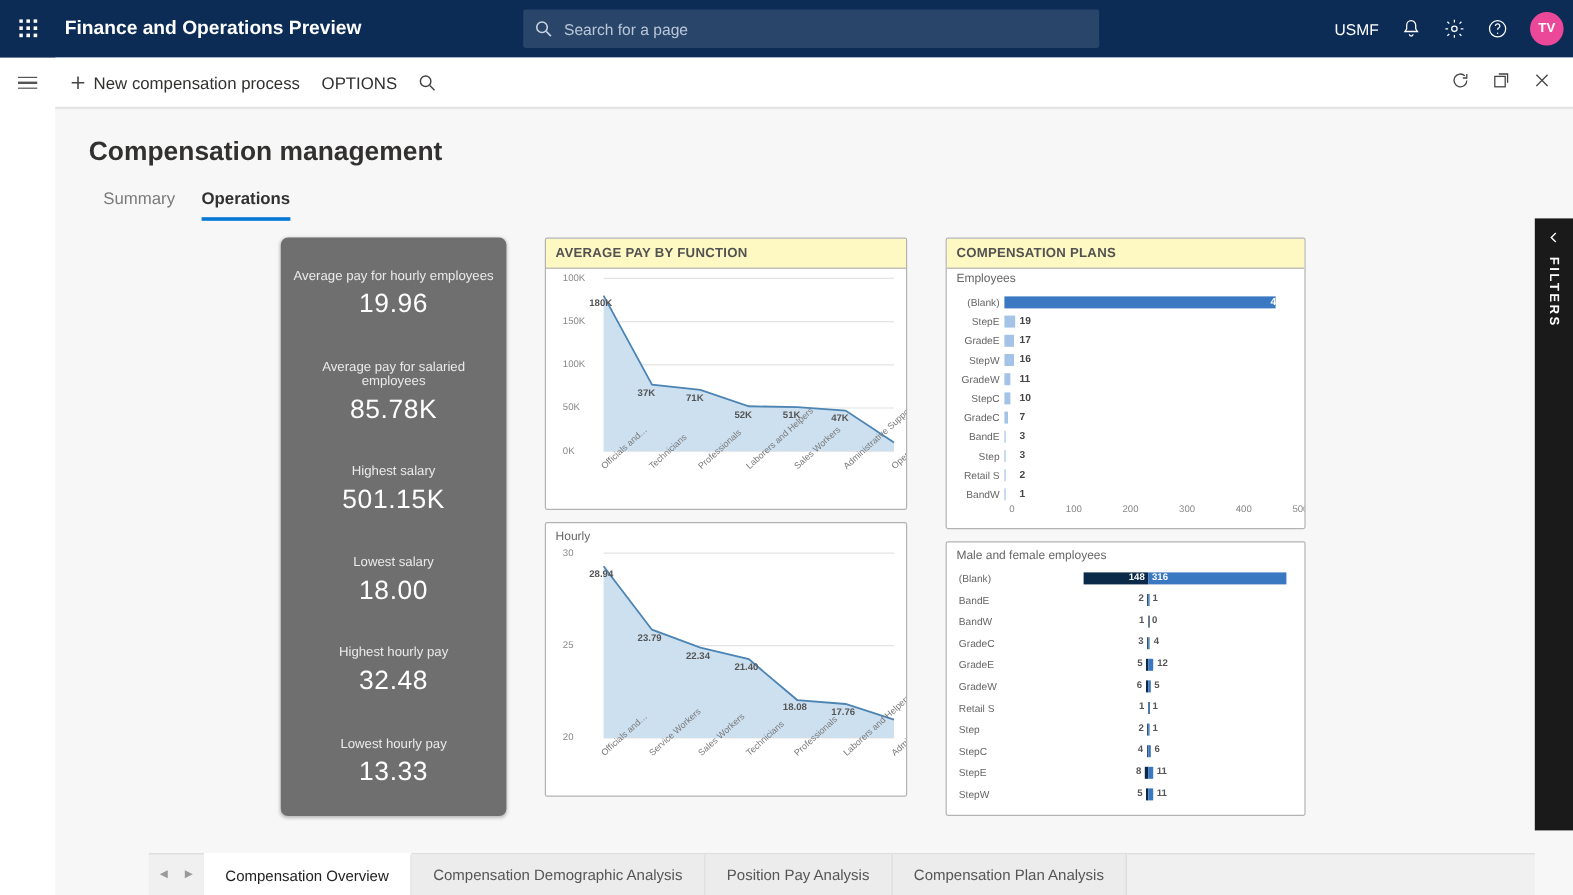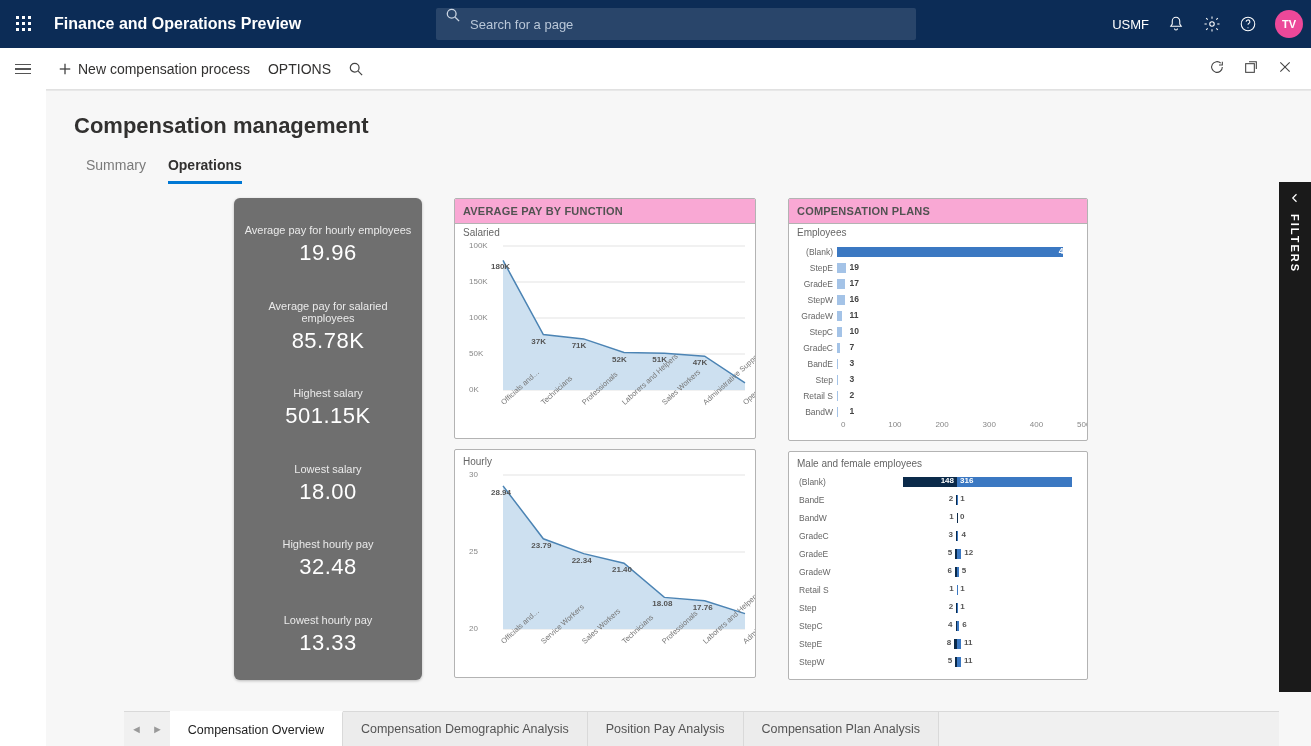--- a/index.html
+++ b/index.html
@@ -20,21 +20,21 @@
     --bar-dark-navy: #0b2a4a;
   }
   * { box-sizing:border-box; }
   body { margin:0; font-family:"Segoe UI",Arial,sans-serif; font-size:13px; color:var(--text); background:#fff; overflow:hidden; width:1311px; height:746px; position:relative;}
   
   .topbar { height:48px; background:var(--dark-blue); color:#fff; display:flex; align-items:center; position:relative;}
   .waffle { width:48px; height:48px; display:flex; align-items:center; justify-content:center; cursor:pointer;}
   .waffle svg { fill:#fff; }
   .app-title { font-size:16px; font-weight:600; margin-left:6px; white-space:nowrap;}
   .search-wrap { position:absolute; left:436px; width:480px;}
-  .search { display:flex; background:rgba(255,255,255,0.12); height:32px; border-radius:2px; padding:0 10px; color:#ccd6e3;}
+  .search { display:flex; align-items:center; background:rgba(255,255,255,0.12); height:32px; border-radius:2px; padding:0 10px; color:#ccd6e3;}
   .search svg { width:14px; height:14px; fill:#ccd6e3; margin-right:8px;}
   .search input { flex:1; background:transparent; border:none; outline:none; color:#fff; font-size:13px;}
   .search input::placeholder { color:#b9c7d8;}
   .top-right { position:absolute; right:8px; display:flex; align-items:center; gap:18px;}
   .company { font-size:13px; color:#fff;}
   .top-icon { width:18px; height:18px; cursor:pointer; display:flex; align-items:center; justify-content:center;}
   .top-icon svg { stroke:#fff; fill:none; width:18px; height:18px;}
   .avatar { width:28px; height:28px; border-radius:50%; background:#ec4899; color:#fff; font-size:11px; font-weight:600; display:flex; align-items:center; justify-content:center;}
   
   .left-rail { position:absolute; top:48px; left:0; width:46px; height:42px; display:flex; align-items:center; justify-content:center; border-right:0;}
@@ -58,21 +58,21 @@
   .dash { display:flex; gap:32px; padding:0 10px 0 160px;}
   
   .kpi-card { width:188px; min-width:188px; background:var(--card-gray); border-radius:6px; padding:18px 10px; color:#fff; display:flex; flex-direction:column; justify-content:space-between; box-shadow:0 1px 3px rgba(0,0,0,0.25);}
   .kpi { text-align:center; margin:8px 0 18px 0;}
   .kpi:last-child { margin-bottom:6px;}
   .kpi-label { font-size:11px; color:#eaeaea;}
   .kpi-value { font-size:22px; font-weight:300; letter-spacing:0.5px; margin-top:4px;}
   
   .panel-col { display:flex; flex-direction:column; gap:10px;}
   .panel { background:#fff; border:1px solid var(--panel-border); width:302px; border-radius:2px; overflow:hidden;}
-  .panel-header { background:#f9a8d4; color:#525252; font-size:11px; font-weight:700; padding:6px 8px; letter-spacing:0.2px; border-bottom:1px solid var(--panel-border);}
+  .panel-header { background:#fef9c3; color:#525252; font-size:11px; font-weight:700; padding:6px 8px; letter-spacing:0.2px; border-bottom:1px solid var(--panel-border);}
   .panel-sub { font-size:10px; color:#666; padding:3px 8px 0 8px;}
   .chart { position:relative; height:200px; padding:4px 8px 6px 8px;}
   .chart svg { position:absolute; inset:0; width:100%; height:100%;}
   .axis-lbl { position:absolute; font-size:8px; color:#888;}
   .data-lbl { position:absolute; font-size:8px; font-weight:700; color:#555;}
   .cat-lbl { position:absolute; font-size:7.5px; color:#777; transform:rotate(-42deg); transform-origin:left top; white-space:nowrap;}
   .chart.short { height:226px;}
   
   .plans-panel { width:300px;}
   .barlist { padding:6px 10px 2px 10px; font-size:9px; color:#666;}
@@ -232,21 +232,20 @@
           </div>
           <div class="kpi">
             <div class="kpi-label">Lowest hourly pay</div>
             <div class="kpi-value">13.33</div>
           </div>
         </div>
 
       <div class="panel-col">
         <div class="panel">
           <div class="panel-header">AVERAGE PAY BY FUNCTION</div>
-          <div class="panel-sub">Salaried</div>
           <div class="chart" id="chart-salaried" style="height: 200px;">
               <svg viewBox="0 0 300 200">
                 <line x1="48" y1="152" x2="290" y2="152" stroke="#e3e3e3" stroke-width="1"></line>
                 <line x1="48" y1="116" x2="290" y2="116" stroke="#e3e3e3" stroke-width="1"></line>
                 <line x1="48" y1="80" x2="290" y2="80" stroke="#e3e3e3" stroke-width="1"></line>
                 <line x1="48" y1="44" x2="290" y2="44" stroke="#e3e3e3" stroke-width="1"></line>
                 <line x1="48" y1="8" x2="290" y2="8" stroke="#e3e3e3" stroke-width="1"></line>
                 <path d="M 48,152 L 48,22.4 L 88.33333333333333,96.56 L 128.66666666666666,100.88 L 169,114.56 L 209.33333333333331,115.28 L 249.66666666666669,118.16 L 290,144.79999999999998 L 290,152 Z" fill="var(--chart-fill)" stroke="none"></path>
                 <path d="M 48,22.4 L 88.33333333333333,96.56 L 128.66666666666666,100.88 L 169,114.56 L 209.33333333333331,115.28 L 249.66666666666669,118.16 L 290,144.79999999999998" fill="none" stroke="var(--chart-line)" stroke-width="1.5"></path>
               </svg>

